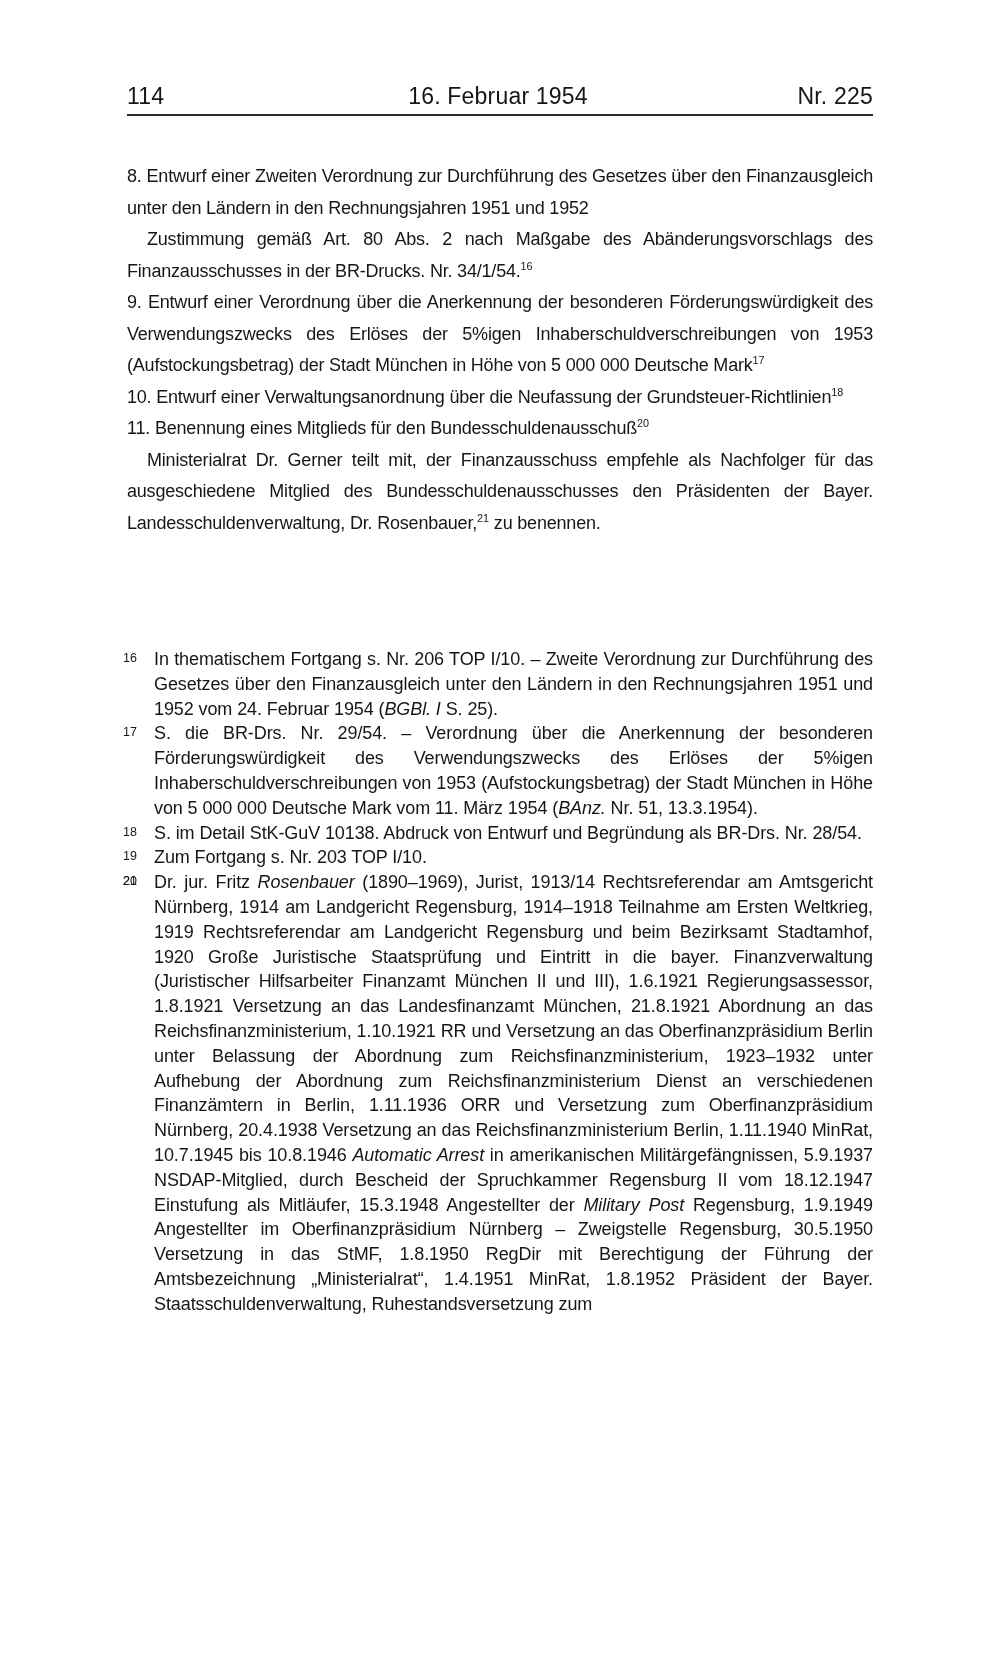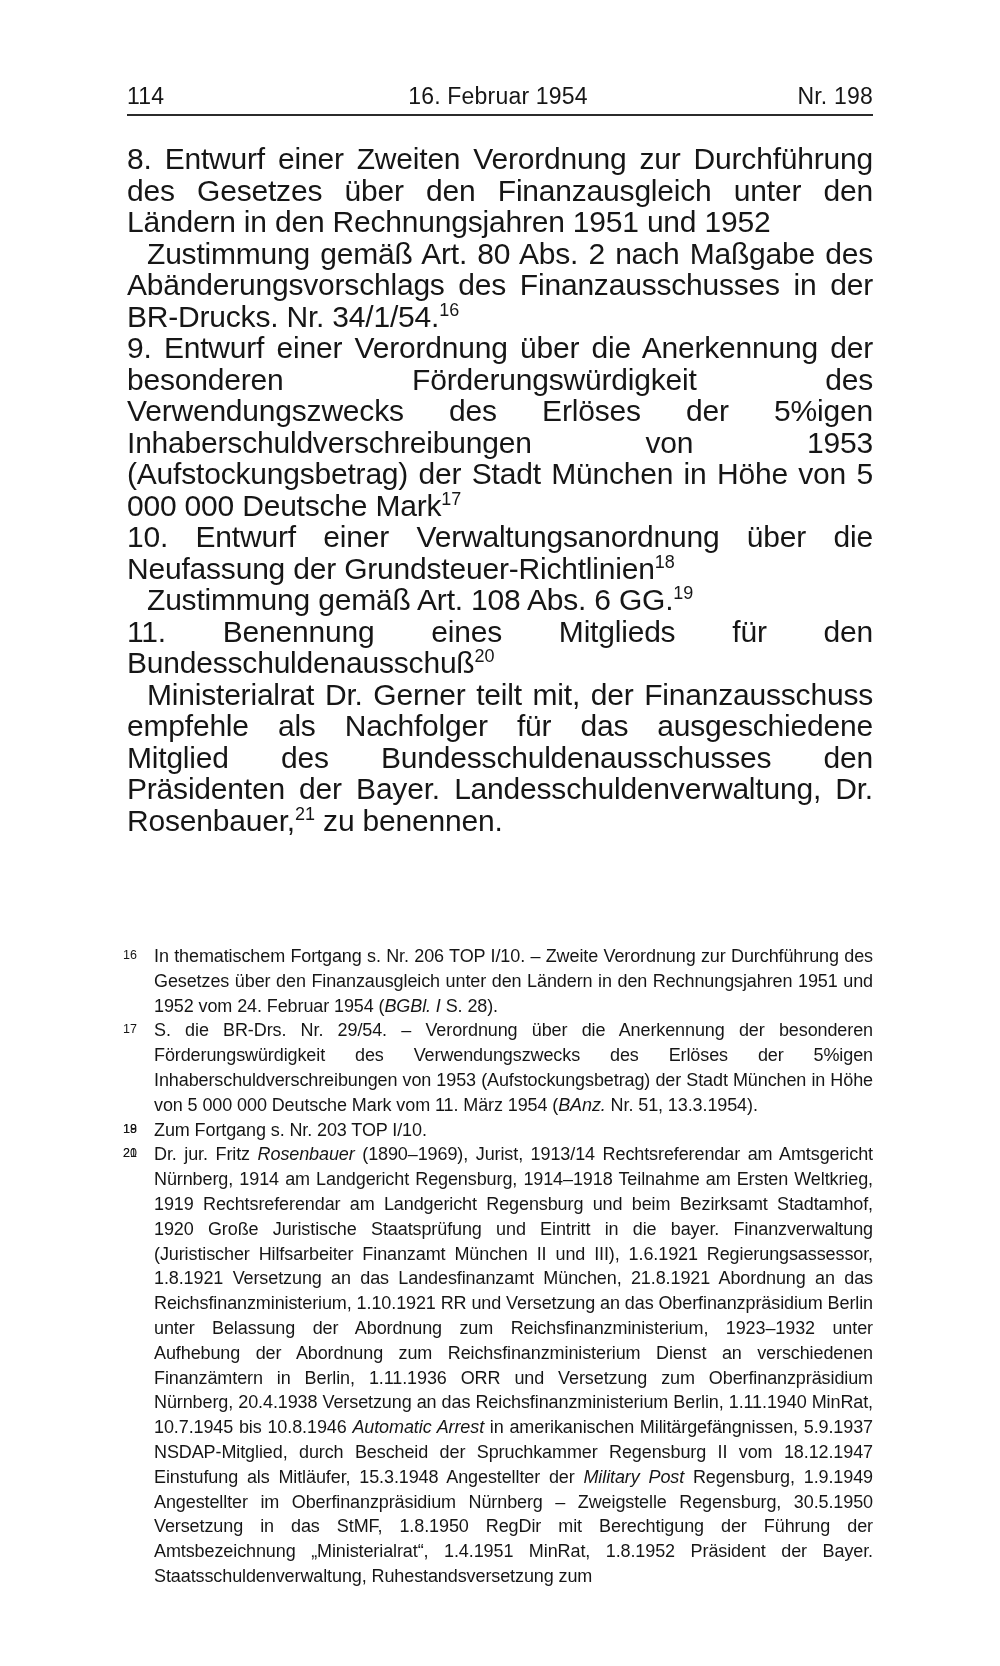--- a/index.html
+++ b/index.html
@@ -36,22 +36,22 @@
     right: 4px;
     text-align: center;
   }
   .header-rule {
     border: none;
     border-top: 2px solid #2b2b2b;
     margin: 6px 0 0 0;
     width: 100%;
   }
   .body-block {
-    margin-top: 27px;
-    font-size: 30px;
+    margin-top: 45px;
+    font-size: 18px;
     line-height: 31.5px;
     letter-spacing: -0.2px;
     text-align: justify;
   }
   .body-para {
     margin: 0;
   }
   .body-para.indent {
     text-indent: 20px;
   }
@@ -84,37 +84,36 @@
 </style>
 </head>
 <body>
 
 <div class="page">
   <div class="content">
 
     <div class="page-header">
       <span>114</span>
       <span class="center">16. Februar 1954</span>
-      <span>Nr. 198</span>
+      <span>Nr. 225</span>
     </div>
     <hr class="header-rule">
 
     <div class="body-block">
         <p class="body-para"><span>8. Entwurf einer Zweiten Verordnung zur Durchführung des Gesetzes über den Finanzausgleich unter den Ländern in den Rechnungsjahren 1951 und 1952</span></p>
         <p class="body-para indent"><span>Zustimmung gemäß Art. 80 Abs. 2 nach Maßgabe des Abänderungsvorschlags des Finanzausschusses in der BR-Drucks. Nr. 34/1/54.</span><sup>16</sup></p>
         <p class="body-para"><span>9. Entwurf einer Verordnung über die Anerkennung der besonderen Förderungswürdigkeit des Verwendungszwecks des Erlöses der 5%igen Inhaberschuldverschreibungen von 1953 (Aufstockungsbetrag) der Stadt München in Höhe von 5 000 000 Deutsche Mark</span><sup>17</sup></p>
         <p class="body-para"><span>10. Entwurf einer Verwaltungsanordnung über die Neufassung der Grundsteuer-Richtlinien</span><sup>18</sup></p>
-        <p class="body-para indent"><span>Zustimmung gemäß Art. 108 Abs. 6 GG.</span><sup>19</sup></p>
         <p class="body-para"><span>11. Benennung eines Mitglieds für den Bundesschuldenausschuß</span><sup>20</sup></p>
         <p class="body-para indent"><span>Ministerialrat Dr. Gerner teilt mit, der Finanzausschuss empfehle als Nachfolger für das ausgeschiedene Mitglied des Bundesschuldenausschusses den Präsidenten der Bayer. Landesschuldenverwaltung, Dr. Rosenbauer,</span><sup>21</sup><span> zu benennen.</span></p>
       </div>
 
     <div class="footnote-block">
-        <div class="footnote"><span class="fn-num">16</span><span class="fn-text"><span>In thematischem Fortgang s. Nr. 206 TOP I/10. – Zweite Verordnung zur Durchführung des Gesetzes über den Finanzausgleich unter den Ländern in den Rechnungsjahren 1951 und 1952 vom 24. Februar 1954 (</span><i>BGBl. I</i><span> S. 28).</span></span></div>
+        <div class="footnote"><span class="fn-num">16</span><span class="fn-text"><span>In thematischem Fortgang s. Nr. 206 TOP I/10. – Zweite Verordnung zur Durchführung des Gesetzes über den Finanzausgleich unter den Ländern in den Rechnungsjahren 1951 und 1952 vom 24. Februar 1954 (</span><i>BGBl. I</i><span> S. 25).</span></span></div>
         <div class="footnote"><span class="fn-num">17</span><span class="fn-text"><span>S. die BR-Drs. Nr. 29/54. – Verordnung über die Anerkennung der besonderen Förderungswürdigkeit des Verwendungszwecks des Erlöses der 5%igen Inhaberschuldverschreibungen von 1953 (Aufstockungsbetrag) der Stadt München in Höhe von 5 000 000 Deutsche Mark vom 11. März 1954 (</span><i>BAnz.</i><span> Nr. 51, 13.3.1954).</span></span></div>
-        <div class="footnote"><span class="fn-num">18</span></div>
+        <div class="footnote"><span class="fn-num">18</span><span class="fn-text"><span>S. im Detail StK-GuV 10138. Abdruck von Entwurf und Begründung als BR-Drs. Nr. 28/54.</span></span></div>
         <div class="footnote"><span class="fn-num">19</span><span class="fn-text"><span>Zum Fortgang s. Nr. 203 TOP I/10.</span></span></div>
         <div class="footnote"><span class="fn-num">20</span></div>
         <div class="footnote"><span class="fn-num">21</span><span class="fn-text"><span>Dr. jur. Fritz </span><i>Rosenbauer</i><span> (1890–1969), Jurist, 1913/14 Rechtsreferendar am Amtsgericht Nürnberg, 1914 am Landgericht Regensburg, 1914–1918 Teilnahme am Ersten Weltkrieg, 1919 Rechtsreferendar am Landgericht Regensburg und beim Bezirksamt Stadtamhof, 1920 Große Juristische Staatsprüfung und Eintritt in die bayer. Finanzverwaltung (Juristischer Hilfsarbeiter Finanzamt München II und III), 1.6.1921 Regierungsassessor, 1.8.1921 Versetzung an das Landesfinanzamt München, 21.8.1921 Abordnung an das Reichsfinanzministerium, 1.10.1921 RR und Versetzung an das Oberfinanzpräsidium Berlin unter Belassung der Abordnung zum Reichsfinanzministerium, 1923–1932 unter Aufhebung der Abordnung zum Reichsfinanzministerium Dienst an verschiedenen Finanzämtern in Berlin, 1.11.1936 ORR und Versetzung zum Oberfinanzpräsidium Nürnberg, 20.4.1938 Versetzung an das Reichsfinanzministerium Berlin, 1.11.1940 MinRat, 10.7.1945 bis 10.8.1946 </span><i>Automatic Arrest</i><span> in amerikanischen Militärgefängnissen, 5.9.1937 NSDAP-Mitglied, durch Bescheid der Spruchkammer Regensburg II vom 18.12.1947 Einstufung als Mitläufer, 15.3.1948 Angestellter der </span><i>Military Post</i><span> Regensburg, 1.9.1949 Angestellter im Oberfinanzpräsidium Nürnberg – Zweigstelle Regensburg, 30.5.1950 Versetzung in das StMF, 1.8.1950 RegDir mit Berechtigung der Führung der Amtsbezeichnung „Ministerialrat“, 1.4.1951 MinRat, 1.8.1952 Präsident der Bayer. Staatsschuldenverwaltung, Ruhestandsversetzung zum</span></span></div>
       </div>
 
   </div>
 </div>
 
 </body></html>

